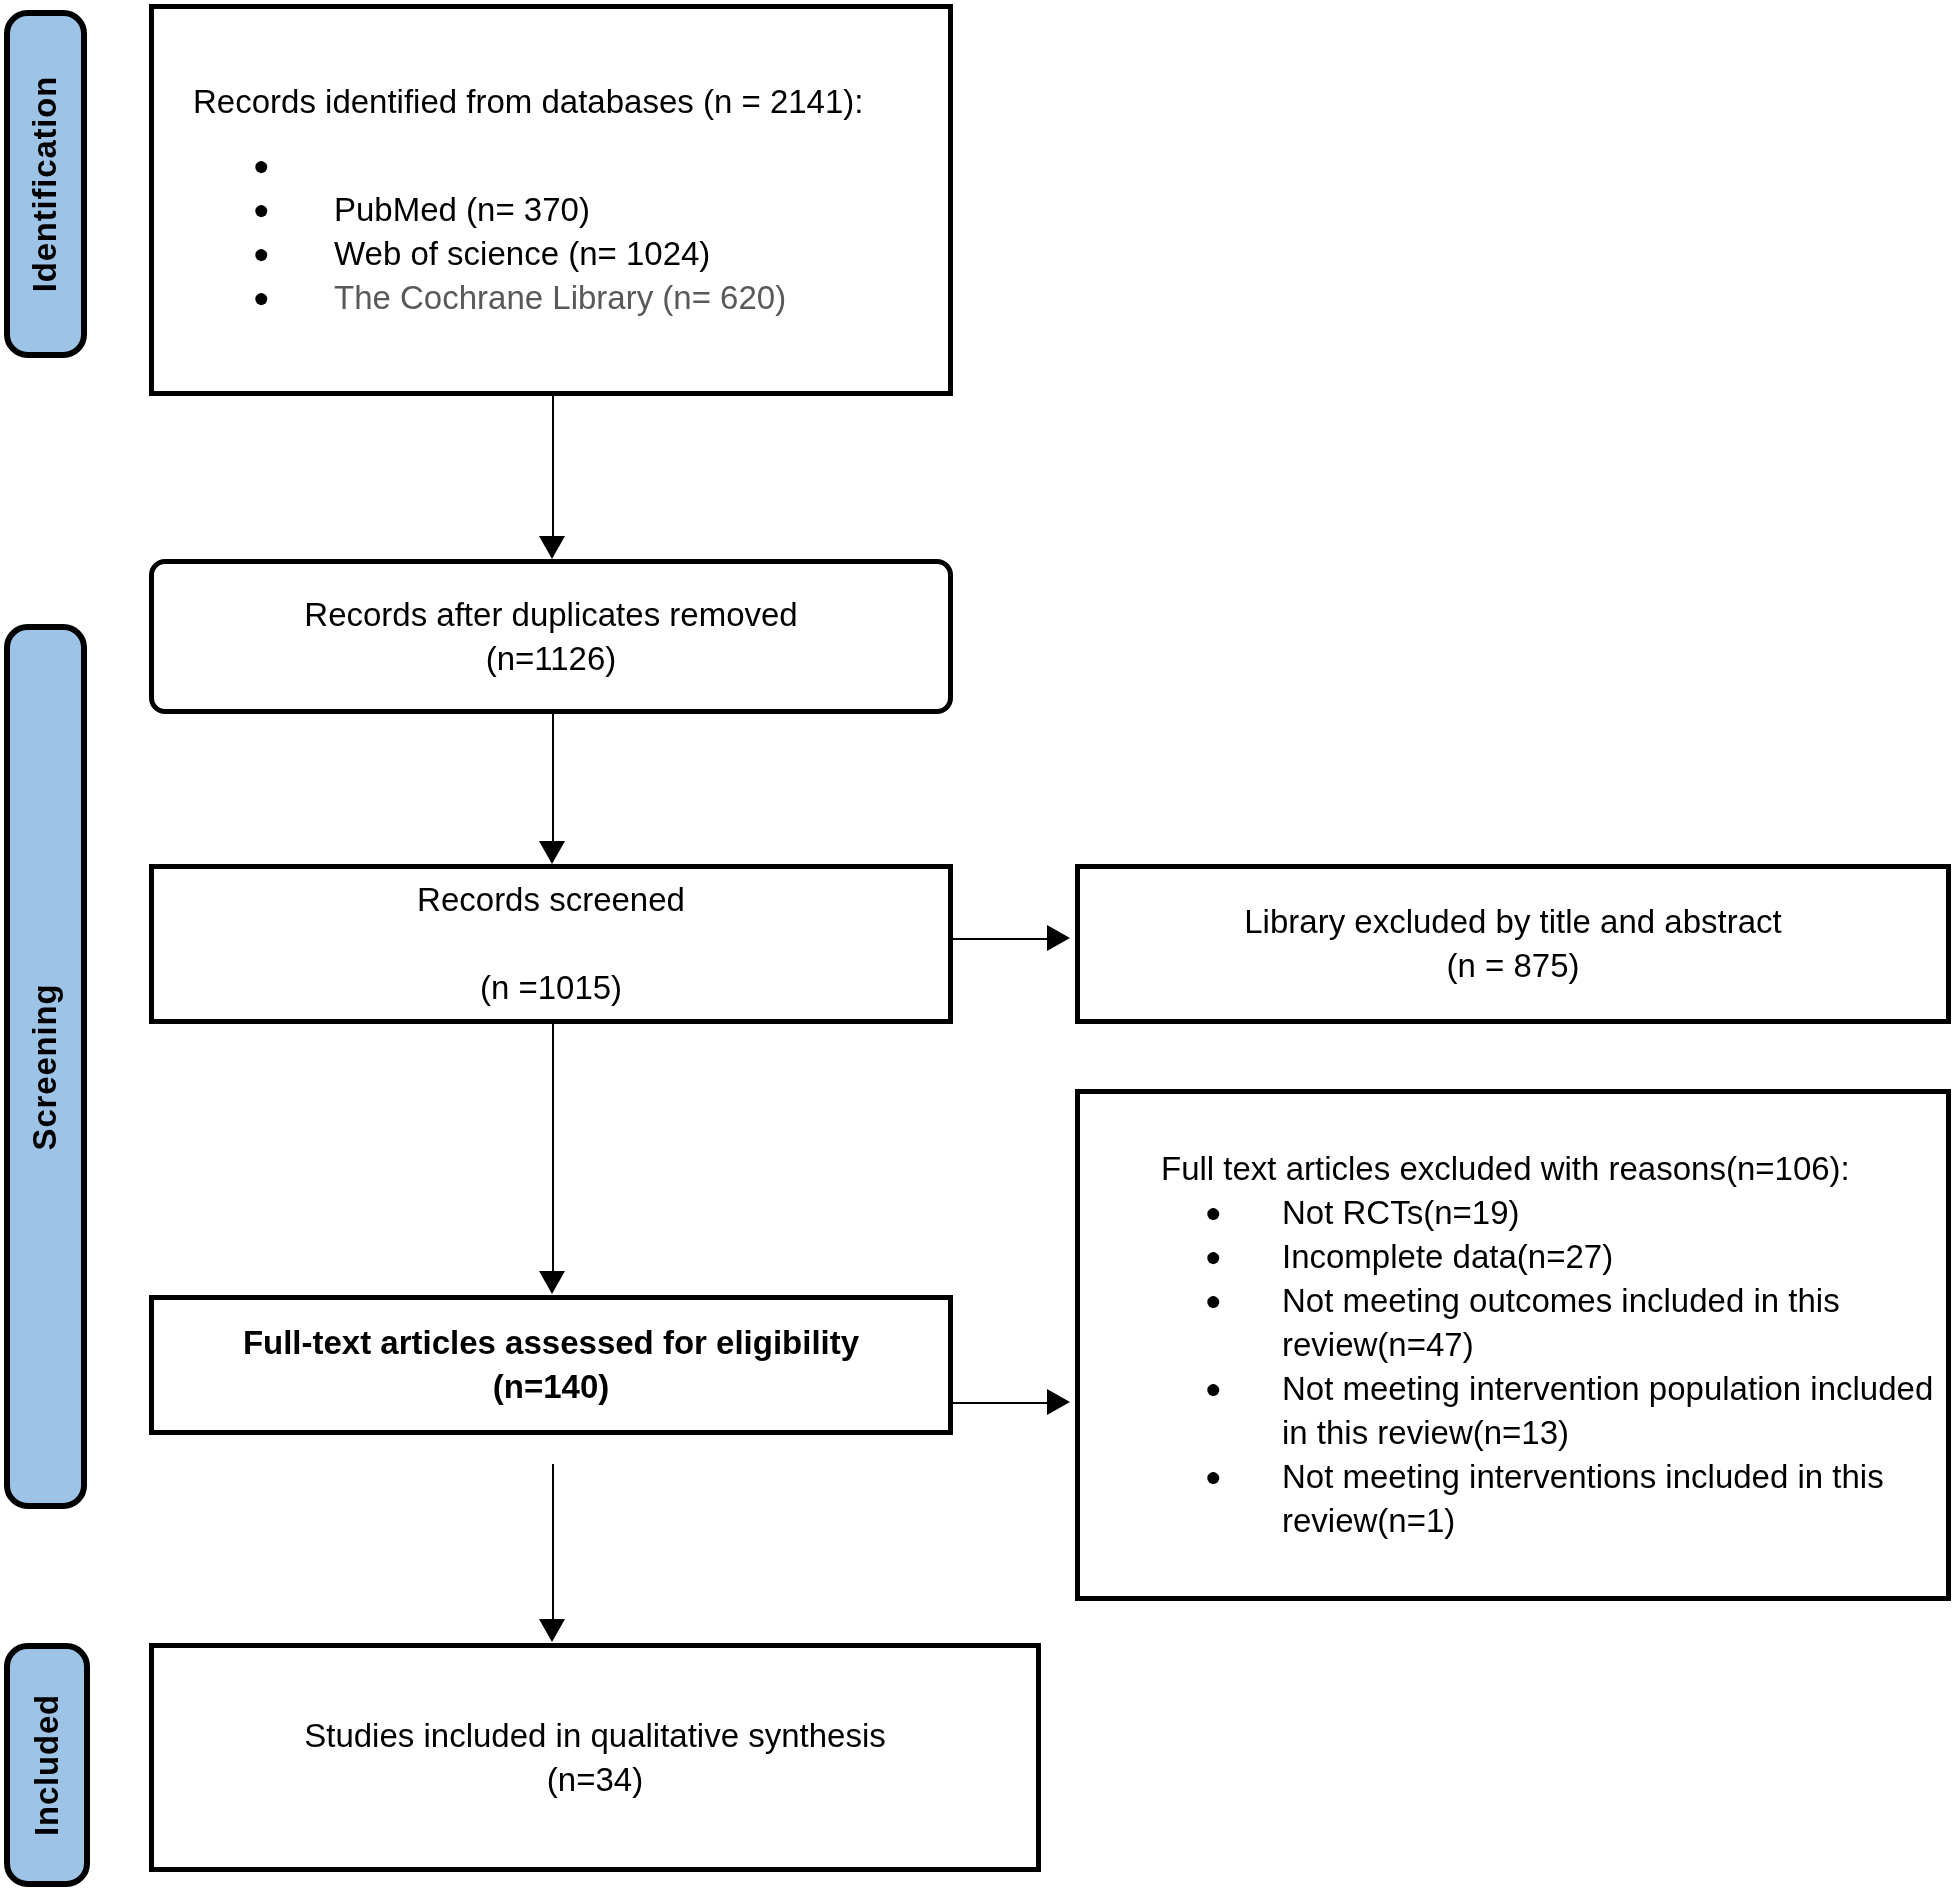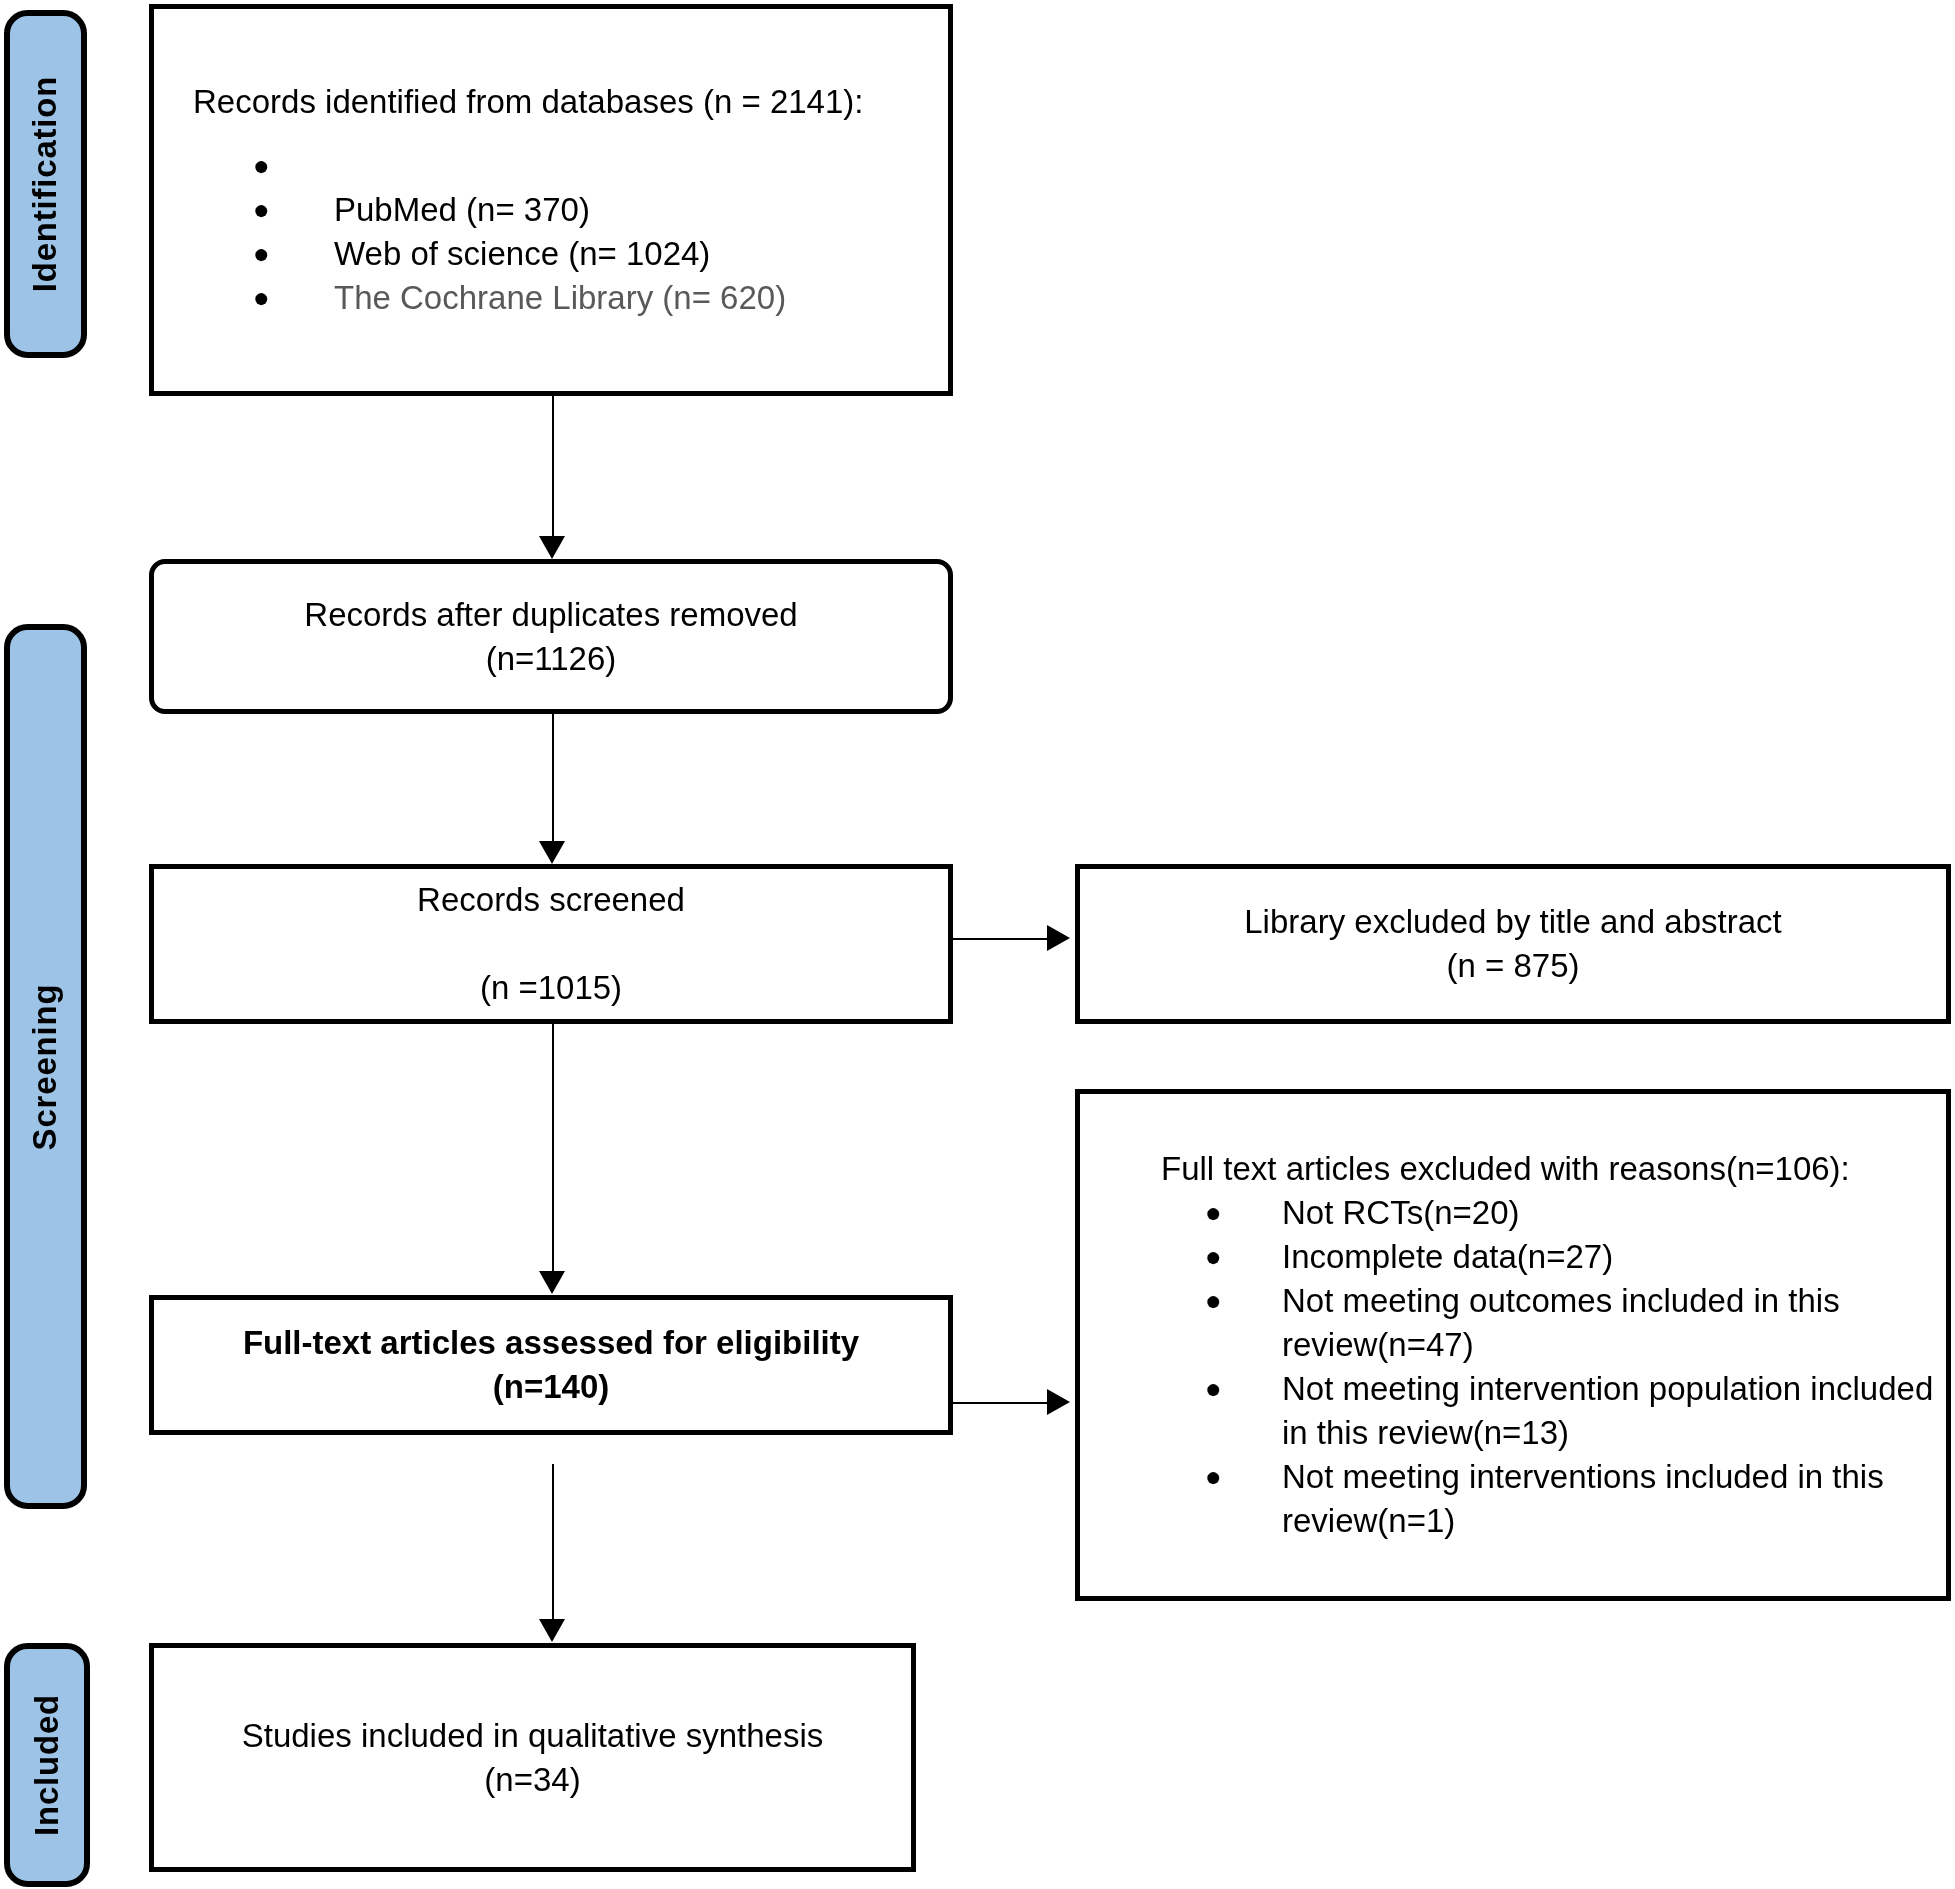--- a/index.html
+++ b/index.html
@@ -51,21 +51,21 @@
     justify-content: center;
   }
   .fbox.centered {
     align-items: center;
     text-align: center;
   }
   #box-identified        { left: 149px;  top: 3.9px;    width: 804px; height: 392px; gap: 20px; }
   #box-duplicates        { left: 149px;  top: 559px;  width: 804px; height: 155px; border-radius: 16px; }
   #box-screened          { left: 149px;  top: 864px; width: 804px; height: 160px; gap: 44px; }
   #box-fulltext          { left: 149px;  top: 1295px; width: 804px; height: 140px; font-weight: bold; }
-  #box-included-studies  { left: 149px;  top: 1643px; width: 767px; height: 229px; }
+  #box-included-studies  { left: 149px;  top: 1643px; width: 892px; height: 229px; }
   #box-excluded-records  { left: 1075px; top: 864px; width: 876px; height: 160px; }
   #box-excluded-fulltext { left: 1075px; top: 1089px; width: 876px; height: 512px; }
 
   
   .list-title { white-space: nowrap; }
   #box-identified .list-title        { padding-left: 39px; }
   #box-excluded-fulltext .list-title { padding-left: 81px; }
   ul.blist {
     list-style: none;
     margin: 0;
@@ -165,21 +165,21 @@
   <div class="fbox centered" id="box-fulltext">
     <div>Full-text articles assessed for eligibility</div>
     <div>(n=140)</div>
   </div>
 
   <div class="fbox" id="box-excluded-fulltext">
     <div class="list-title">Full text articles excluded with reasons(n=106):</div>
     <ul class="blist">
       <li>
         <span class="bullet">●</span>
-        <span class="li-text">Not RCTs(n=20)</span>
+        <span class="li-text">Not RCTs(n=19)</span>
       </li>
       <li>
         <span class="bullet">●</span>
         <span class="li-text">Incomplete data(n=27)</span>
       </li>
       <li>
         <span class="bullet">●</span>
         <span class="li-text">Not meeting outcomes included in this review(n=47)</span>
       </li>
       <li>

